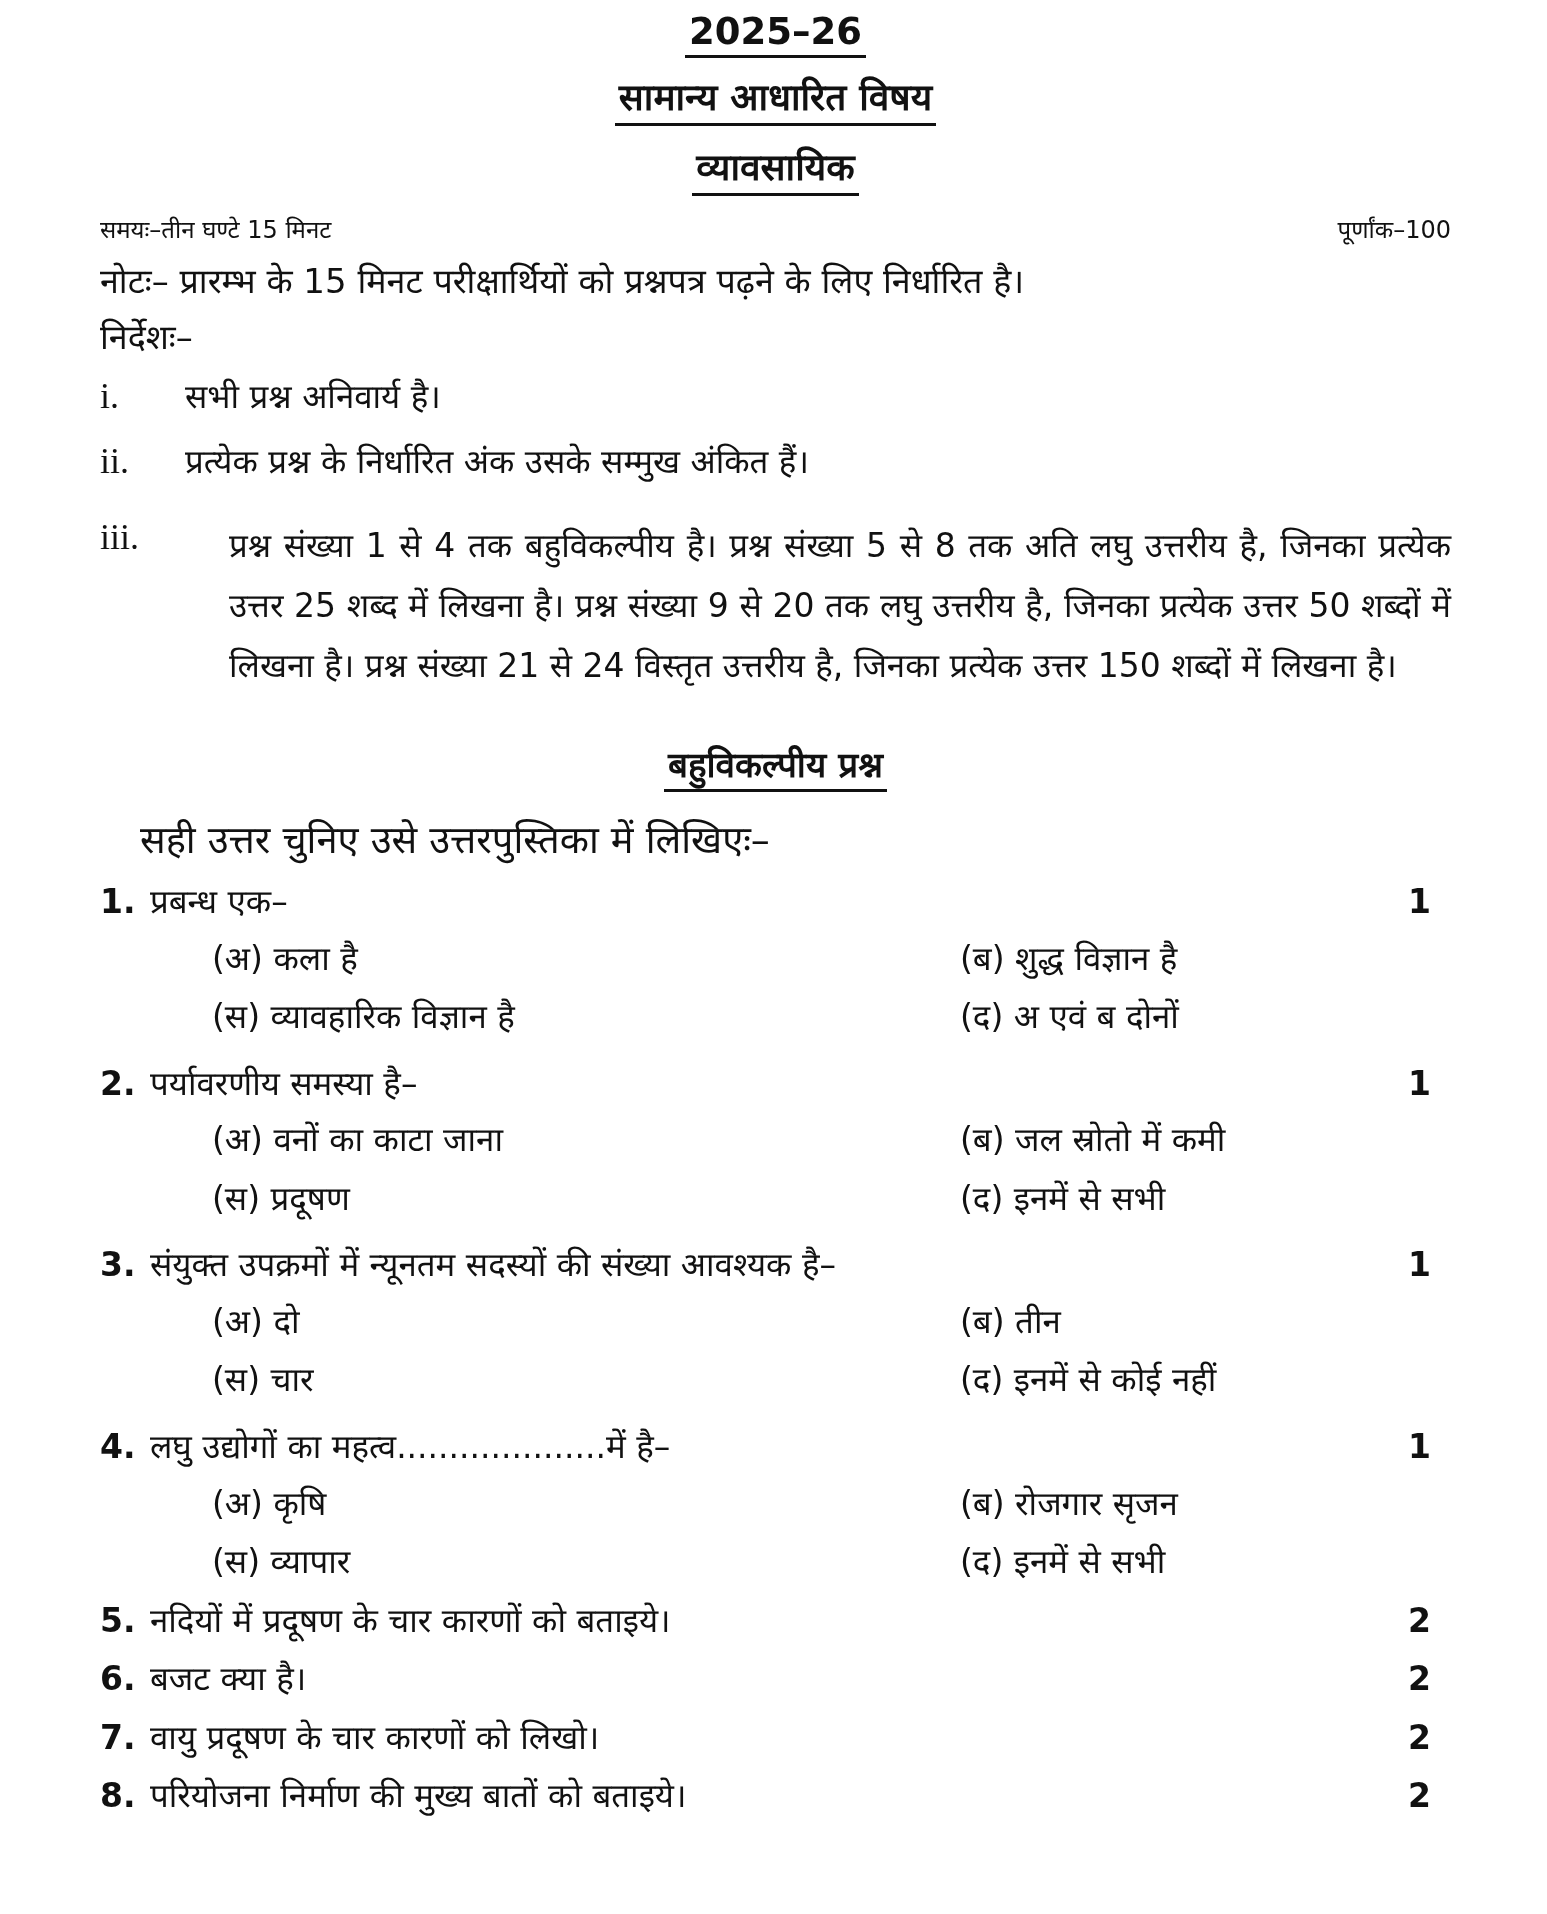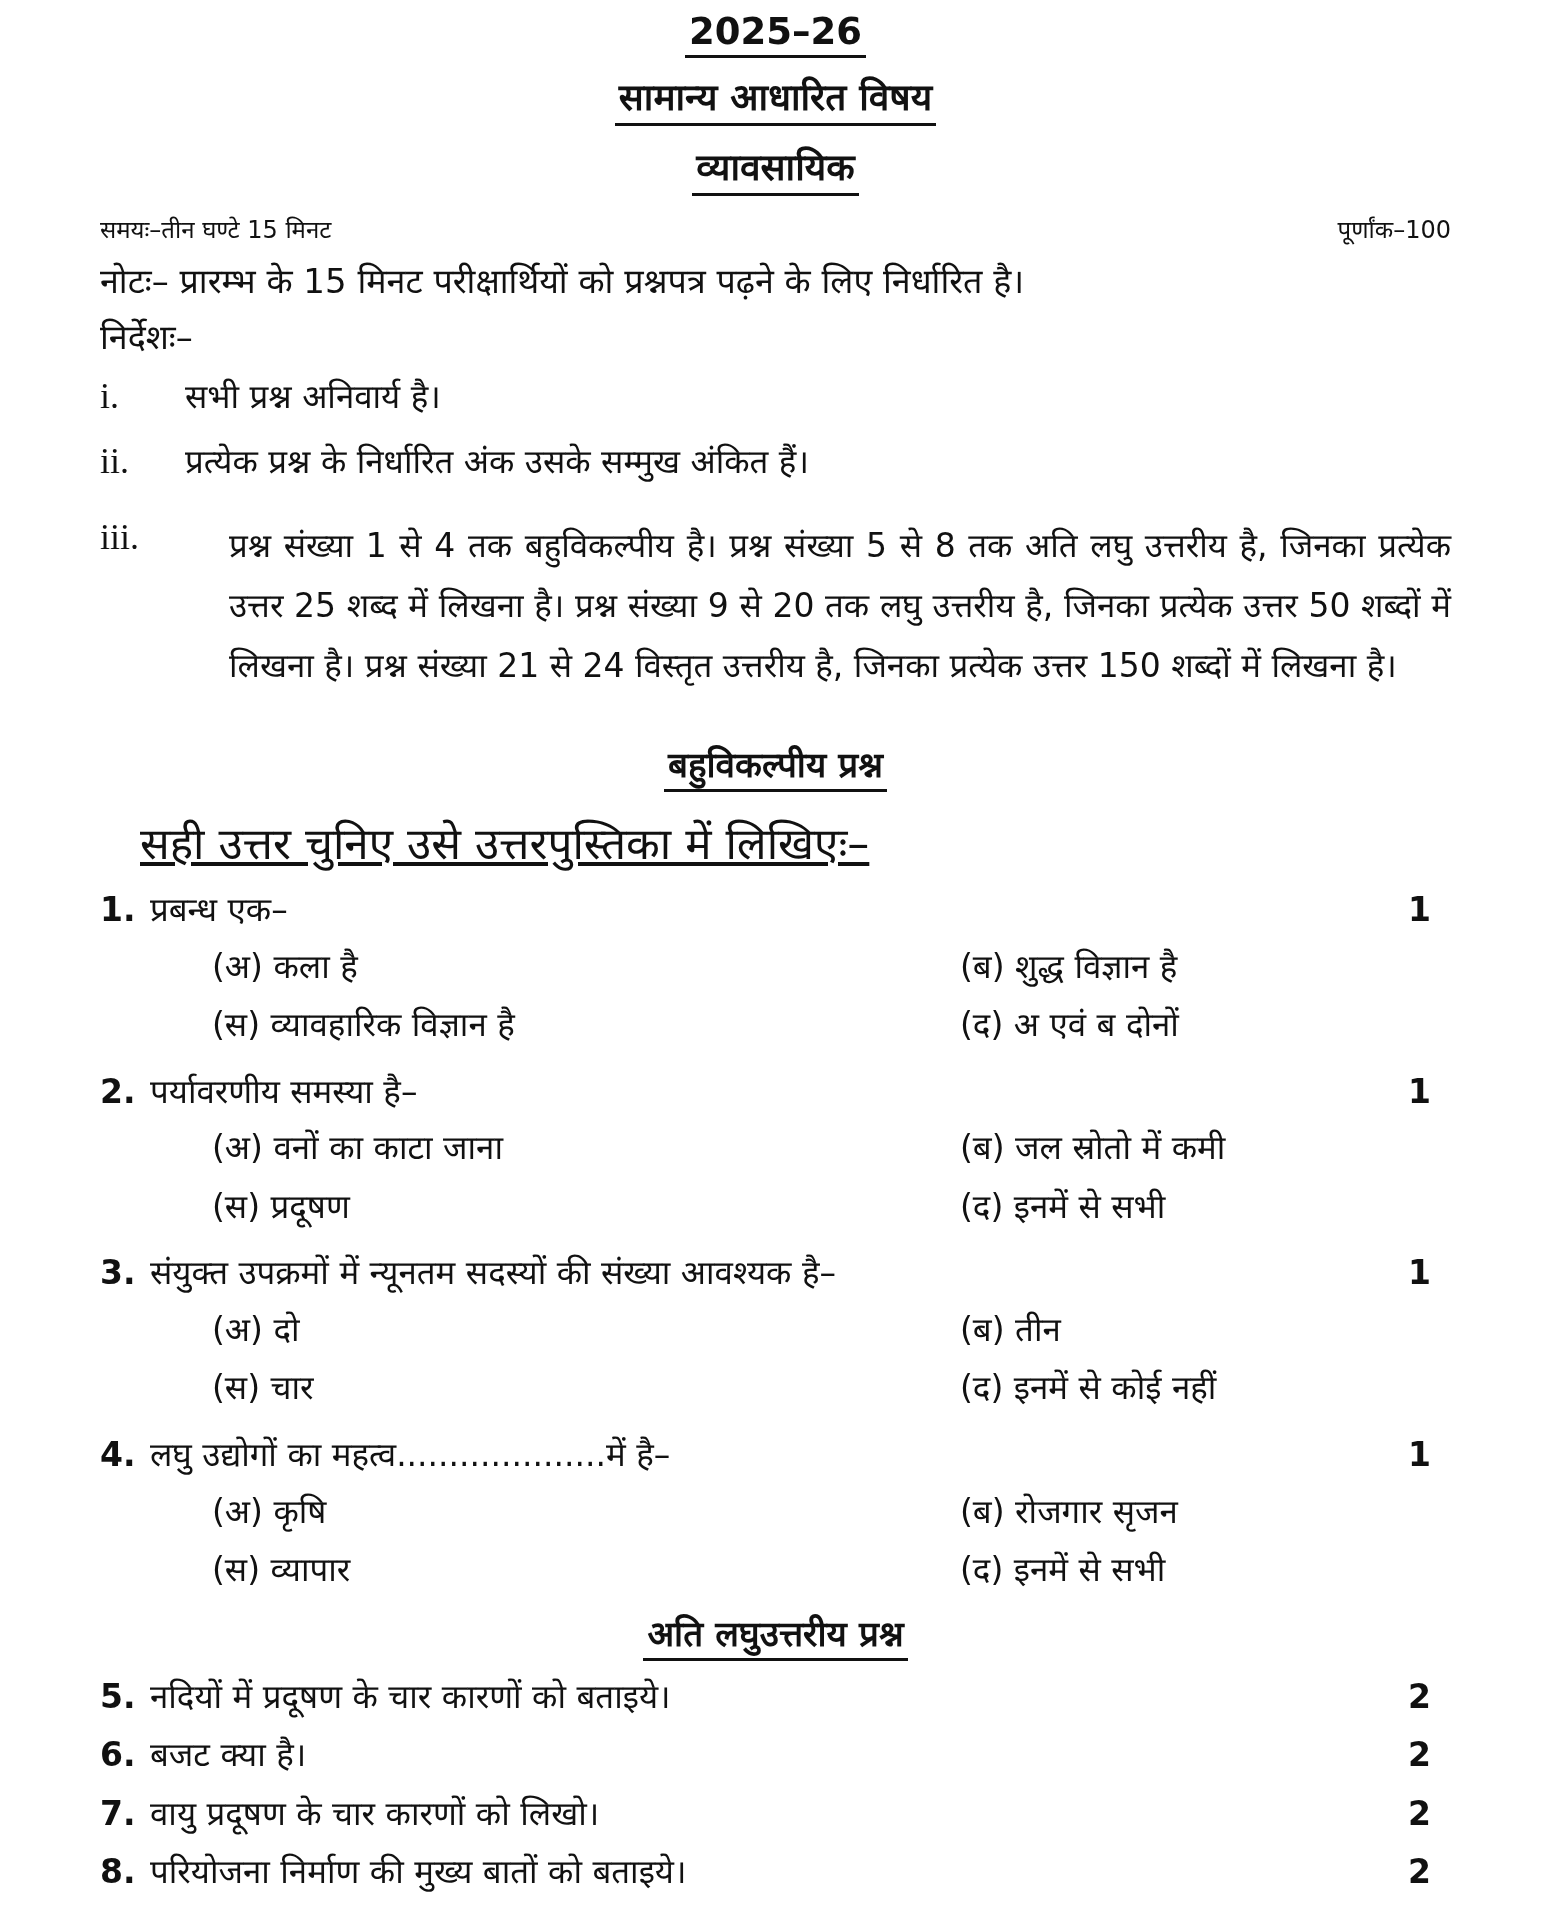--- a/index.html
+++ b/index.html
@@ -21,21 +21,21 @@
   .dir-label{font-size:34px;margin-bottom:16px;}
   .dir-row{display:flex;margin-bottom:20px;}
   #directions .dir-row:nth-child(2){margin-bottom:32px;}
   #directions .dir-row:last-child{margin-bottom:0;gap:44px;}
   .dir-num{width:85px;flex:none;font-family:"Liberation Serif","DejaVu Serif",serif;font-size:36px;}
   .dir-text{flex:1;line-height:1.35;}
   .dir-text.long{text-align:justify;line-height:60px;}
   .sec{margin:44px 0 20px;}
   .sec2{margin:16px 0 14px;}
   .sec-h{font-size:35px;font-weight:bold;}
-  .intro{margin:0 0 16px 40px;font-size:44px;text-decoration:underline;}
+  .intro{margin:0 0 16px 40px;font-size:38px;}
   .mcq-q{margin-top:22px;}
   .mcq-q:first-child{margin-top:14px;}
   .qrow{display:flex;line-height:1.35;}
   .qnum{width:50px;flex:none;font-weight:bold;}
   .qtext{flex:1;}
   .qmark{width:44px;flex:none;text-align:right;font-weight:bold;padding-right:20px;}
   .opts{margin-left:112px;}
   .opt-row{display:grid;grid-template-columns:748px 1fr;margin-top:12px;line-height:1.35;}
   .opt-row:last-child{margin-top:14px;}
   #short .qrow{margin-top:14px;}
@@ -148,23 +148,20 @@
             <span class="opt">(ब) रोजगार सृजन</span>
           </div>
           <div class="opt-row">
             <span class="opt">(स) व्यापार</span>
             <span class="opt">(द) इनमें से सभी</span>
           </div>
         </div>
       </div>
     </div>
 
-  <div class="center sec2">
-    <span class="u sec-h">अति लघुउत्तरीय प्रश्न</span>
-  </div>
 
   <div id="short">
       <div class="qrow">
         <span class="qnum">5.</span>
         <span class="qtext">नदियों में प्रदूषण के चार कारणों को बताइये।</span>
         <span class="qmark">2</span>
       </div>
       <div class="qrow">
         <span class="qnum">6.</span>
         <span class="qtext">बजट क्या है।</span>

